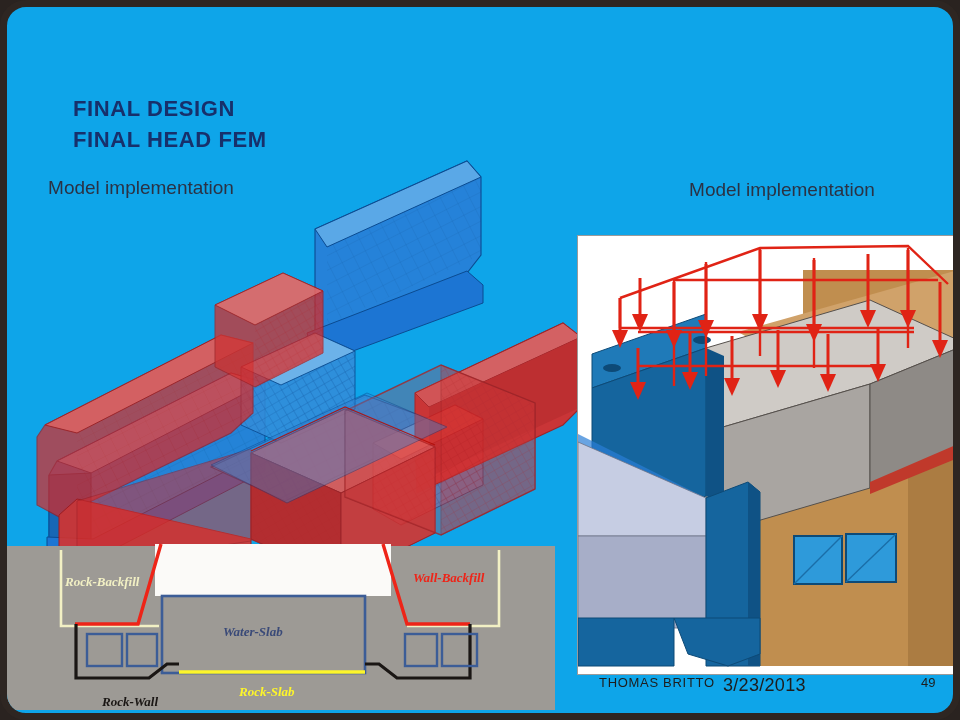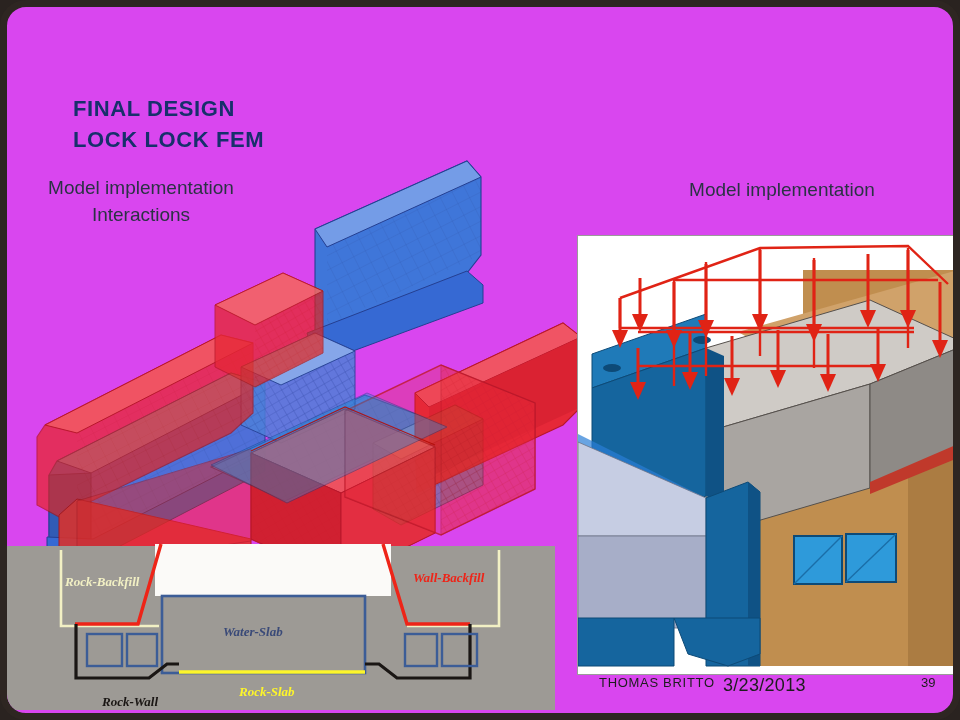--- a/index.html
+++ b/index.html
@@ -1,20 +1,20 @@
 <!DOCTYPE html>
 <html><head>
 <meta charset="utf-8">
 <style>
   html,body{margin:0;padding:0;background:#2a2320;}
   body{width:960px;height:720px;overflow:hidden;
        font-family:"Liberation Sans",sans-serif;}
 
   .slide{position:relative;width:960px;height:720px;
-         background:#d946ef;border:7px solid #2e2622;
+         background:#0ea5e9;border:7px solid #2e2622;
          border-radius:26px;box-sizing:border-box;overflow:hidden;}
 
   
   .title-block{position:absolute;left:66px;top:86px;}
   .title-line{font-size:22px;font-weight:bold;color:#17306b;
               letter-spacing:.6px;line-height:1.42;white-space:nowrap;}
 
   .sub-left{position:absolute;left:14px;top:168px;width:240px;
             text-align:center;color:#2b3244;font-size:19px;line-height:1.42;}
   .sub-right{position:absolute;left:650px;top:170px;width:250px;
@@ -43,26 +43,25 @@
           letter-spacing:.3px;white-space:nowrap;}
   .f-page{position:absolute;left:914px;top:0;font-size:13px;color:#1d1d1d;}
 </style>
 </head>
 <body>
 
 <div class="slide">
 
   <div class="title-block">
     <div class="title-line">FINAL DESIGN</div>
-    <div class="title-line">LOCK LOCK FEM</div>
+    <div class="title-line">FINAL HEAD FEM</div>
   </div>
 
   <div class="sub-left">
     <div class="sub-line">Model implementation</div>
-    <div class="sub-line">Interactions</div>
   </div>
 
   <div class="sub-right">
     <div class="sub-line">Model implementation</div>
   </div>
 
   <div class="fem">
   <svg width="600" height="420" viewBox="0 0 600 420" xmlns="http://www.w3.org/2000/svg">
     <defs>
       <pattern id="meshB" width="13" height="13" patternUnits="userSpaceOnUse" patternTransform="rotate(-27)">
@@ -274,16 +273,16 @@
         <path d="M250 156 L242 138 H258 Z"></path>
         <path d="M300 146 L292 128 H308 Z"></path>
       </g>
     </g>
   </svg>
   </div>
 
   <div class="footer">
     <span class="f-author">THOMAS  BRITTO</span>
     <span class="f-date">3/23/2013</span>
-    <span class="f-page">39</span>
+    <span class="f-page">49</span>
   </div>
 
 </div>
 
 </body></html>

